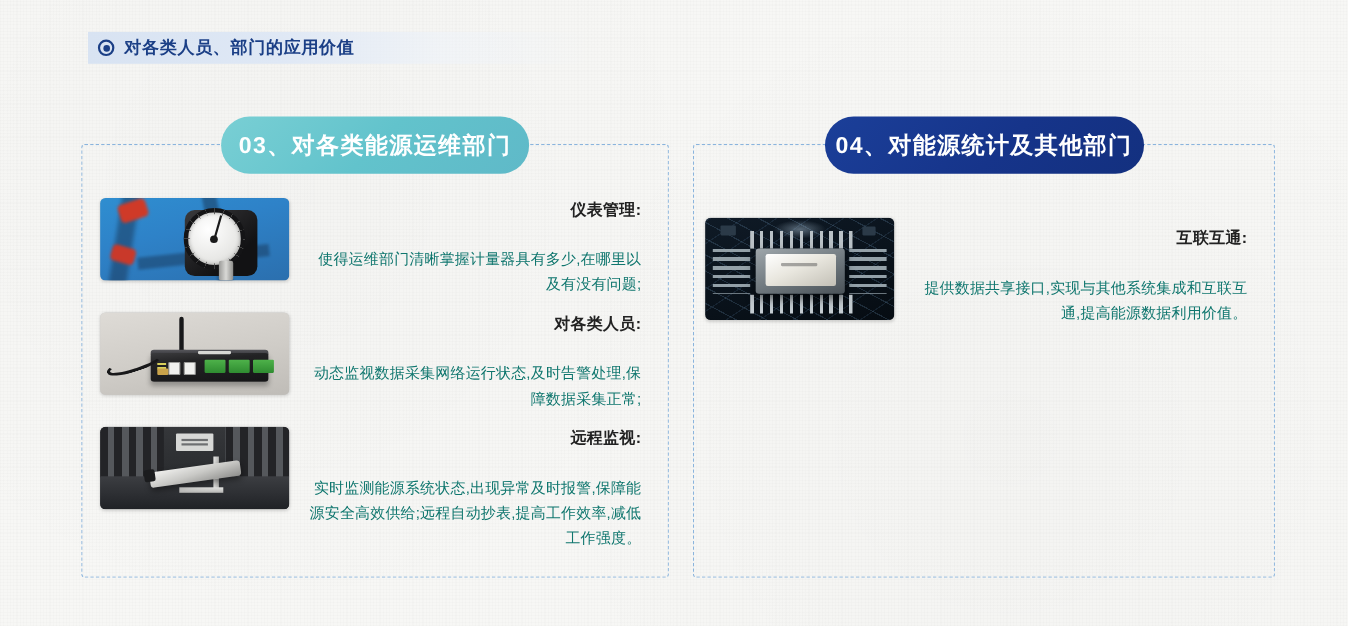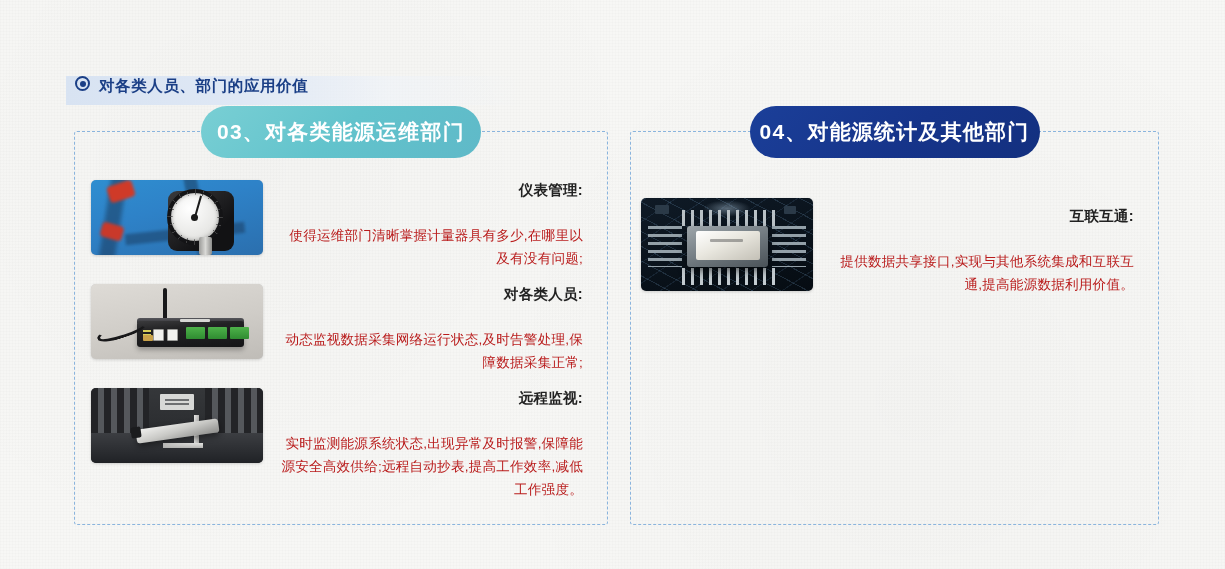--- a/index.html
+++ b/index.html
@@ -25,30 +25,30 @@
       repeating-linear-gradient(90deg, rgba(0,0,0,0.012) 0px, rgba(0,0,0,0.012) 1px, rgba(255,255,255,0) 1px, rgba(255,255,255,0) 3px),
       radial-gradient(circle at 20% 30%, rgba(0,0,0,0.015) 0%, rgba(0,0,0,0) 40%),
       radial-gradient(circle at 75% 70%, rgba(0,0,0,0.015) 0%, rgba(0,0,0,0) 45%);
     pointer-events: none;
     z-index: 0;
   }
 
   
   #section-header {
     position: absolute;
-    left: 66px;
+    left: 80px;
     top: 29px;
     width: 460px;
     height: 29px;
     display: flex;
+    align-items: center;
     gap: 9px;
     padding-left: 9px;
     background: linear-gradient(to right, #d8e3f2 0%, #dfe8f5 38%, rgba(238,243,250,0.55) 70%, rgba(247,247,245,0) 100%);
     z-index: 3;
-    margin-top: 47px;
   }
 
   #header-dot-icon {
     width: 15px;
     height: 15px;
     border-radius: 50%;
     border: 2px solid #1b3f86;
     display: flex;
     align-items: center;
     justify-content: center;
@@ -136,21 +136,21 @@
   .feature-title {
     font-size: 14.5px;
     font-weight: bold;
     color: #222222;
     margin-bottom: 7px;
     letter-spacing: 0.3px;
   }
 
   .feature-desc {
     font-size: 13.6px;
-    color: #b91c1c;
+    color: #0f766e;
     line-height: 1.72;
     letter-spacing: 0.2px;
     margin-top: 24px;
   }
 
   
   #panel-03 .panel-body { padding-top: 48px; }
   #panel-03 .feature-row { margin-bottom: 13px; }
   #panel-03 .feature-thumb { width: 172px; height: 75px; }
   #panel-03 .feature-text { width: 318px; }

